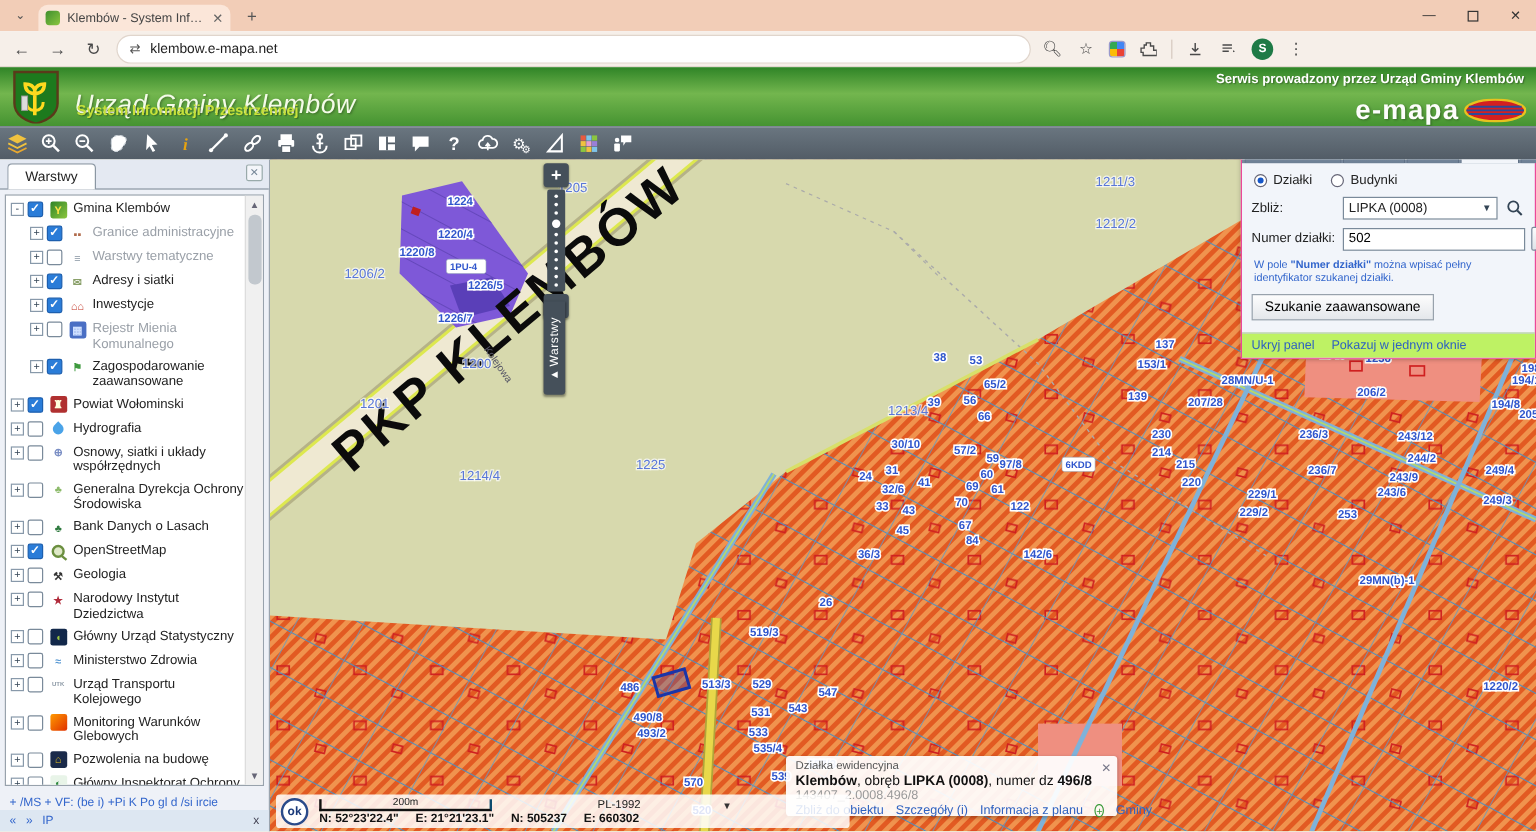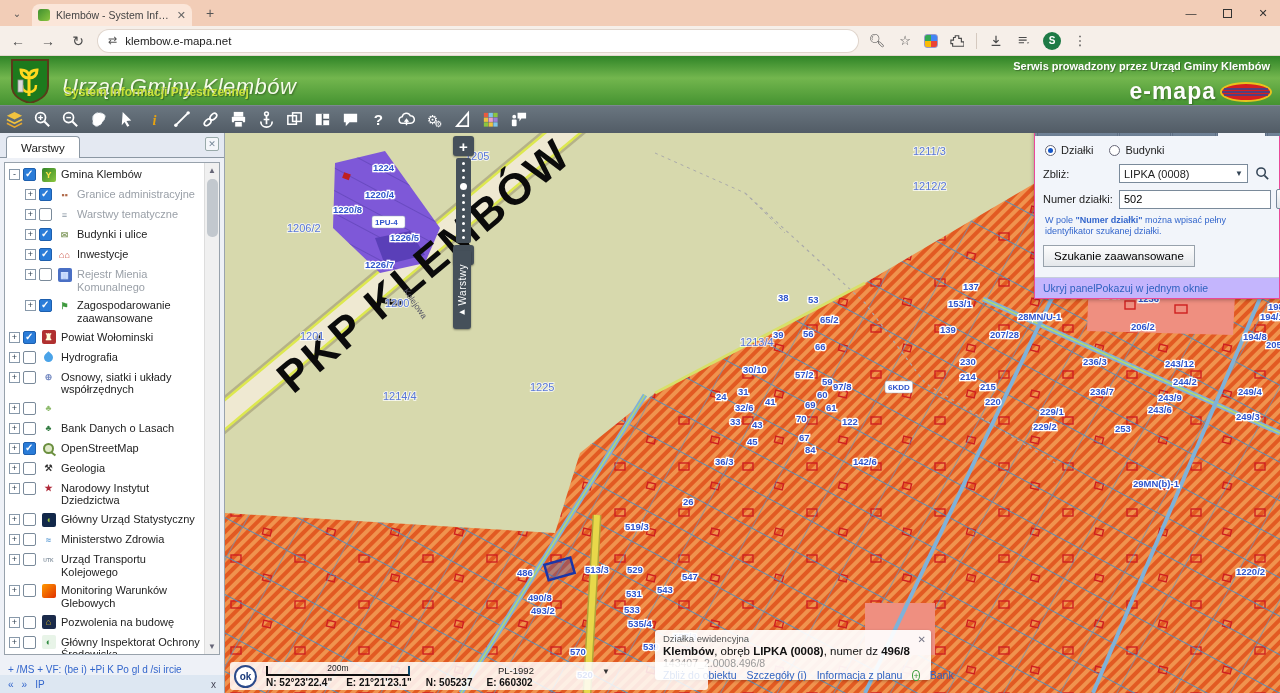--- a/index.html
+++ b/index.html
@@ -98,21 +98,21 @@
   .rdot.on:after{content:"";position:absolute;left:2px;top:2px;width:5px;height:5px;border-radius:50%;background:#1556c8}
   .rp-row{display:flex;align-items:center;margin-bottom:6px}
   .rp-row label{flex:0 0 76px}
   .look-select{flex:1;height:19px;border:1px solid #7a8a9a;background:#fff;display:flex;align-items:center;padding:0 4px;font-size:11px;cursor:pointer}
   .look-select .car{margin-left:auto;font-size:8px;color:#345}
   .rp-mag{width:18px;height:18px;margin-left:5px;display:flex;align-items:center;justify-content:center;cursor:pointer}
   .rp-input{flex:1;height:19px;border:1px solid #7a8a9a;background:#fff;font-size:11px;padding:0 4px;font-family:"Liberation Sans",sans-serif}
   .rp-szukaj{margin-left:5px;height:20px;padding:0 9px;font-size:11px;font-weight:bold;background:linear-gradient(#fdfdfd,#dfe3e8);border:1px solid #78889a;border-radius:2px;cursor:pointer}
   .rp-hint{font-size:9px;color:#3366cc;margin:2px 0 7px 2px;line-height:1.25}
   .rp-adv{height:22px;padding:0 10px;font-size:11.5px;background:linear-gradient(#fdfdfd,#e4e7eb);border:1px solid #98a2ac;cursor:pointer;margin:0 4px 6px 0}
-  #rp-foot{border-top:1px solid #c5cedb;background:#c4b5fd;padding:4px 8px;font-size:10.5px;color:#2f62c0;display:flex;}
+  #rp-foot{border-top:1px solid #c5cedb;background:#bef264;padding:4px 8px;font-size:10.5px;color:#2f62c0;display:flex;gap:14px}
   #rp-foot span{cursor:pointer}
 
   
   #popup{position:absolute;left:430px;top:497px;width:276px;height:50px;background:rgba(255,255,255,.93);border-radius:3px;padding:3px 8px;box-shadow:0 1px 3px rgba(0,0,0,.25)}
   #popup .ttl{font-size:9.5px;color:#555}
   #popup .main{font-size:11.5px;color:#111;margin-top:1px}
   #popup .pid{font-size:10.5px;color:#999;margin-top:0px}
   #popup .plinks{display:flex;align-items:flex-end;gap:10px;font-size:10.5px;color:#2f62c0;margin-top:0}
   #popup .plinks span{cursor:pointer;white-space:nowrap}
   #popup .plus-ic{width:11px;height:11px;border:1px solid #3a9a3a;border-radius:50%;color:#3a9a3a;font-size:9px;display:flex;align-items:center;justify-content:center;cursor:pointer}
@@ -520,21 +520,21 @@
         <div class="ttl">Działka ewidencyjna</div>
         <div class="main">
           <b>Klembów</b><span>, obręb </span><b>LIPKA (0008)</b><span>, numer dz </span><b>496/8</b>
         </div>
         <div class="pid">143407_2.0008.496/8</div>
         <div class="plinks" id="popup-links">
             <span>Zbliż do obiektu</span>
             <span>Szczegóły (i)</span>
             <span>Informacja z planu</span>
             <span class="plus-ic">+</span>
-            <span>Bank</span>
+            <span>Gminy</span>
           </div>
       </div>
 
       <div id="statusbar">
         <div id="okbtn">ok</div>
         <div id="sb-row1">
           <div id="scalebar">
               <span>200m</span>
             </div>
           <div id="crs">PL-1992</div>
@@ -653,21 +653,21 @@
               </span>
               <span class="llabel muted">Warstwy tematyczne</span>
             </div>
             <div class="trow">
               <span class="ind"></span>
               <span class="expbox">+</span>
               <span class="cbox on"></span>
               <span class="licon">
                 <span class="bx" style="background: rgb(255, 255, 255); color: rgb(138, 160, 106);">✉</span>
               </span>
-              <span class="llabel">Budynki i ulice</span>
+              <span class="llabel">Adresy i siatki</span>
             </div>
             <div class="trow">
               <span class="ind"></span>
               <span class="expbox">+</span>
               <span class="cbox on"></span>
               <span class="licon">
                 <span class="bx" style="background: rgb(255, 255, 255); color: rgb(192, 48, 32);">⌂⌂</span>
               </span>
               <span class="llabel">Inwestycje</span>
             </div>
@@ -712,20 +712,21 @@
                 <span class="bx" style="background: rgb(255, 255, 255); color: rgb(122, 142, 196);">⊕</span>
               </span>
               <span class="llabel">Osnowy, siatki i układy współrzędnych</span>
             </div>
             <div class="trow">
               <span class="expbox">+</span>
               <span class="cbox"></span>
               <span class="licon">
                 <span class="bx" style="background: rgb(255, 255, 255); color: rgb(140, 186, 106);">♣</span>
               </span>
+              <span class="llabel">Generalna Dyrekcja Ochrony Środowiska</span>
             </div>
             <div class="trow">
               <span class="expbox">+</span>
               <span class="cbox"></span>
               <span class="licon">
                 <span class="bx" style="background: rgb(255, 255, 255); color: rgb(47, 122, 63);">♣</span>
               </span>
               <span class="llabel">Bank Danych o Lasach</span>
             </div>
             <div class="trow">

